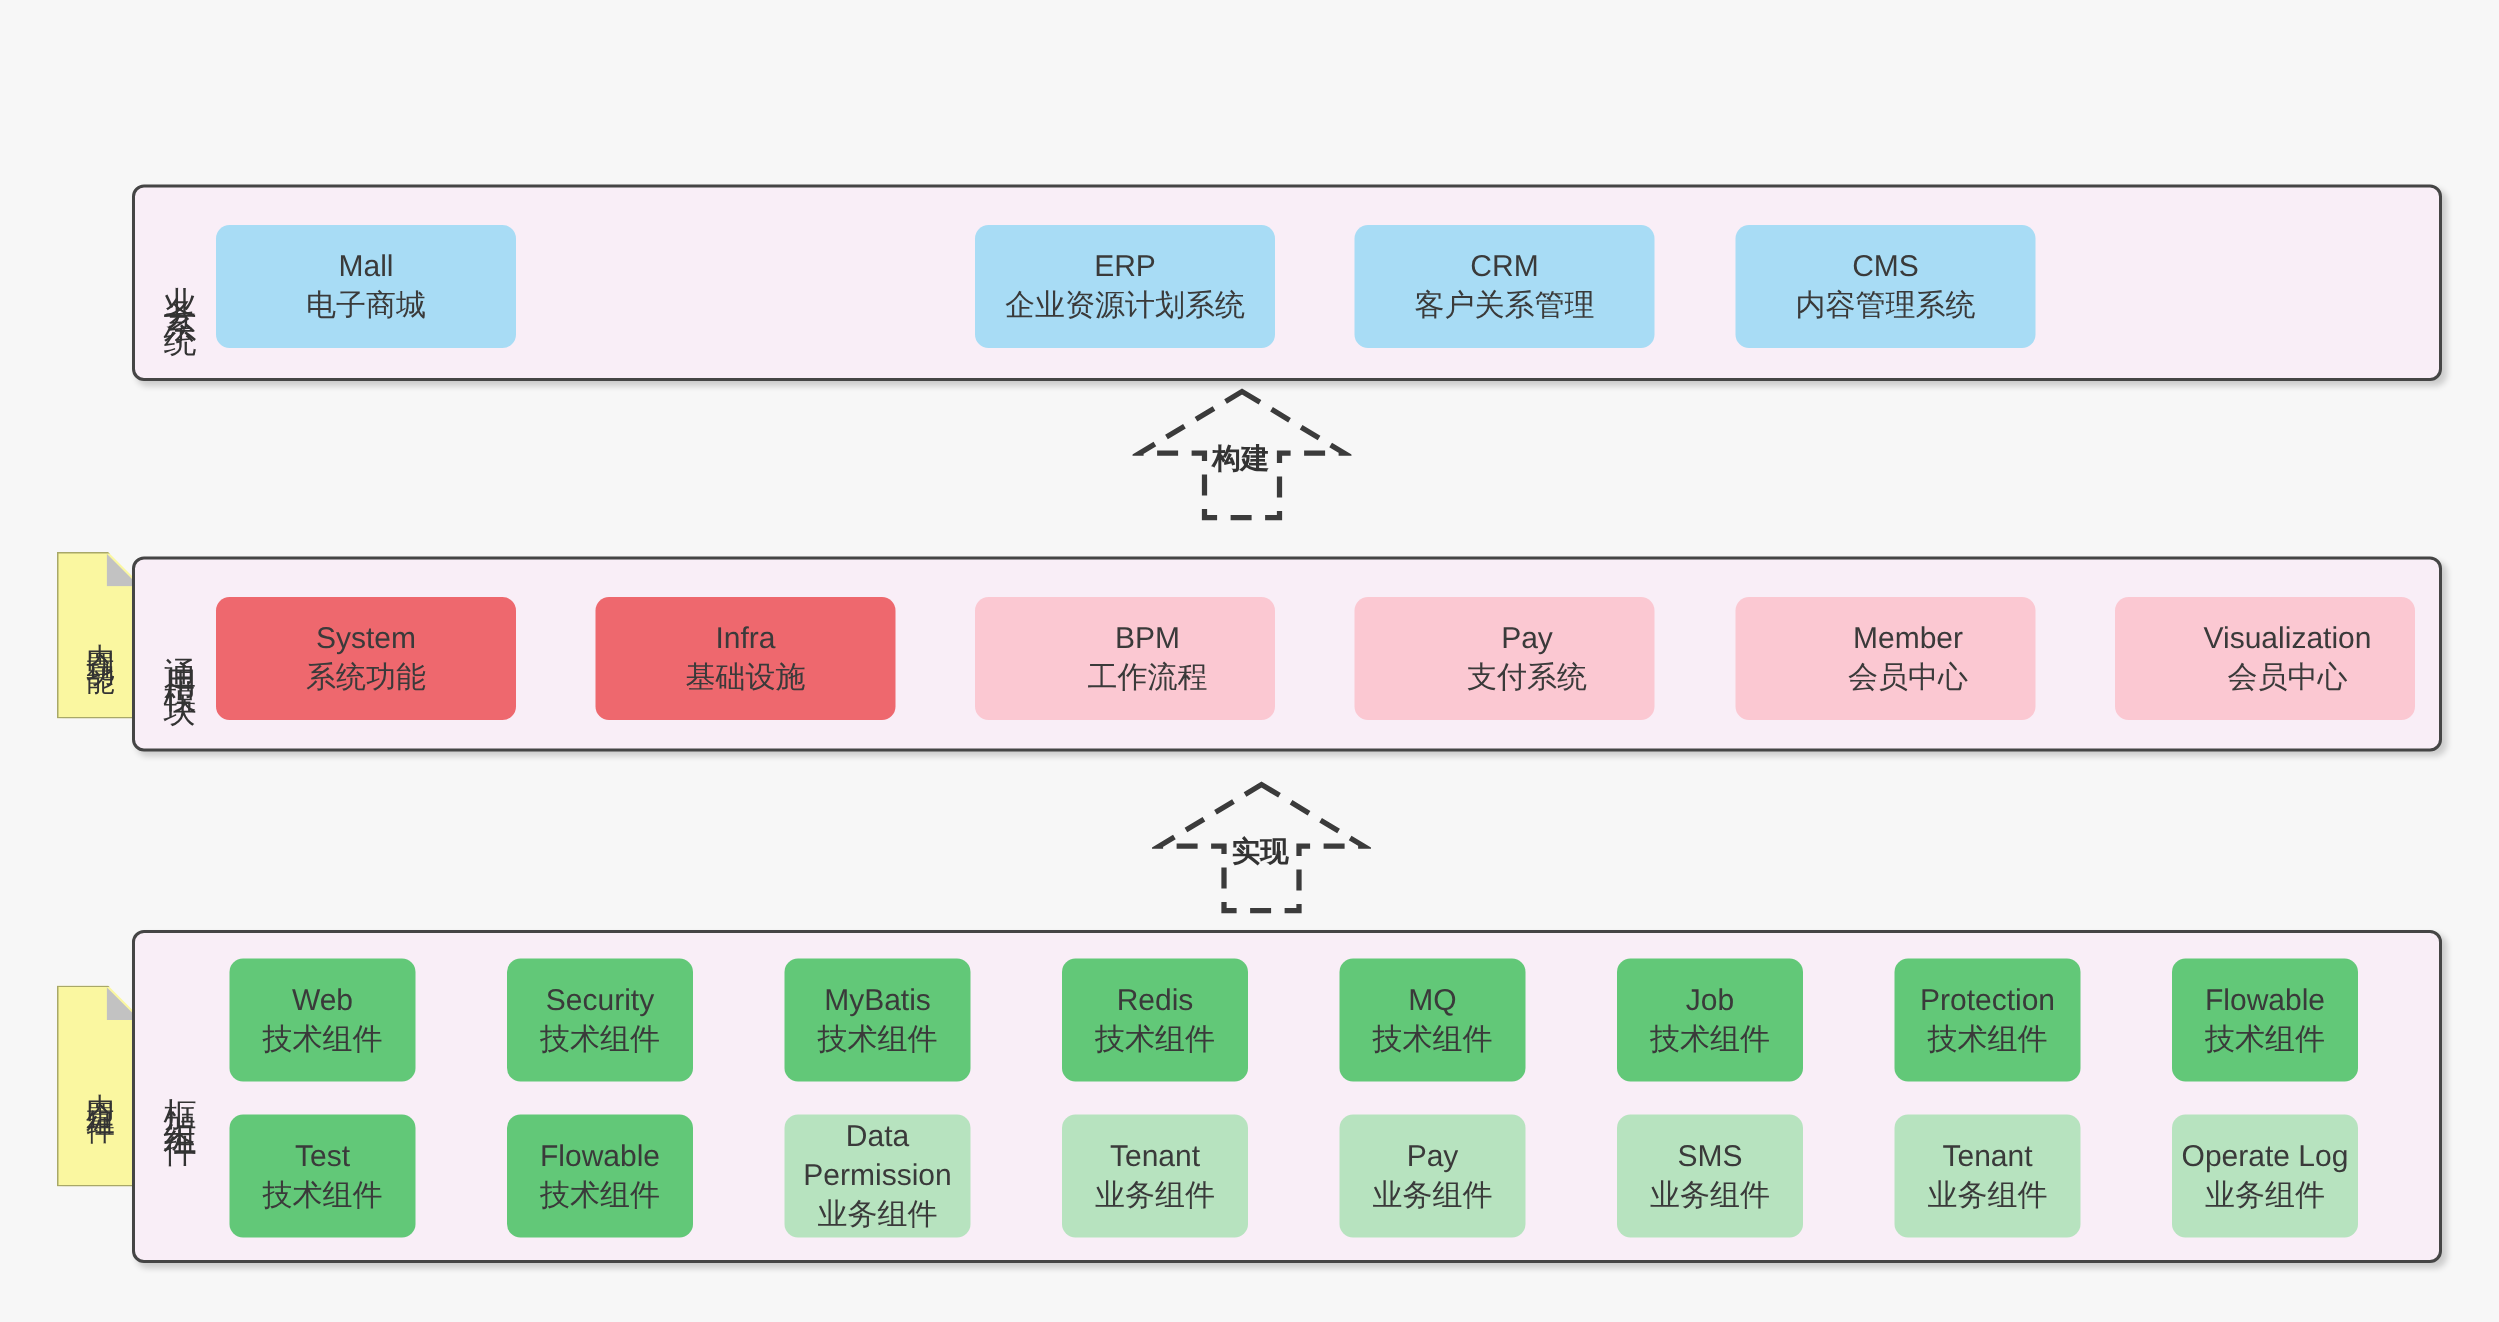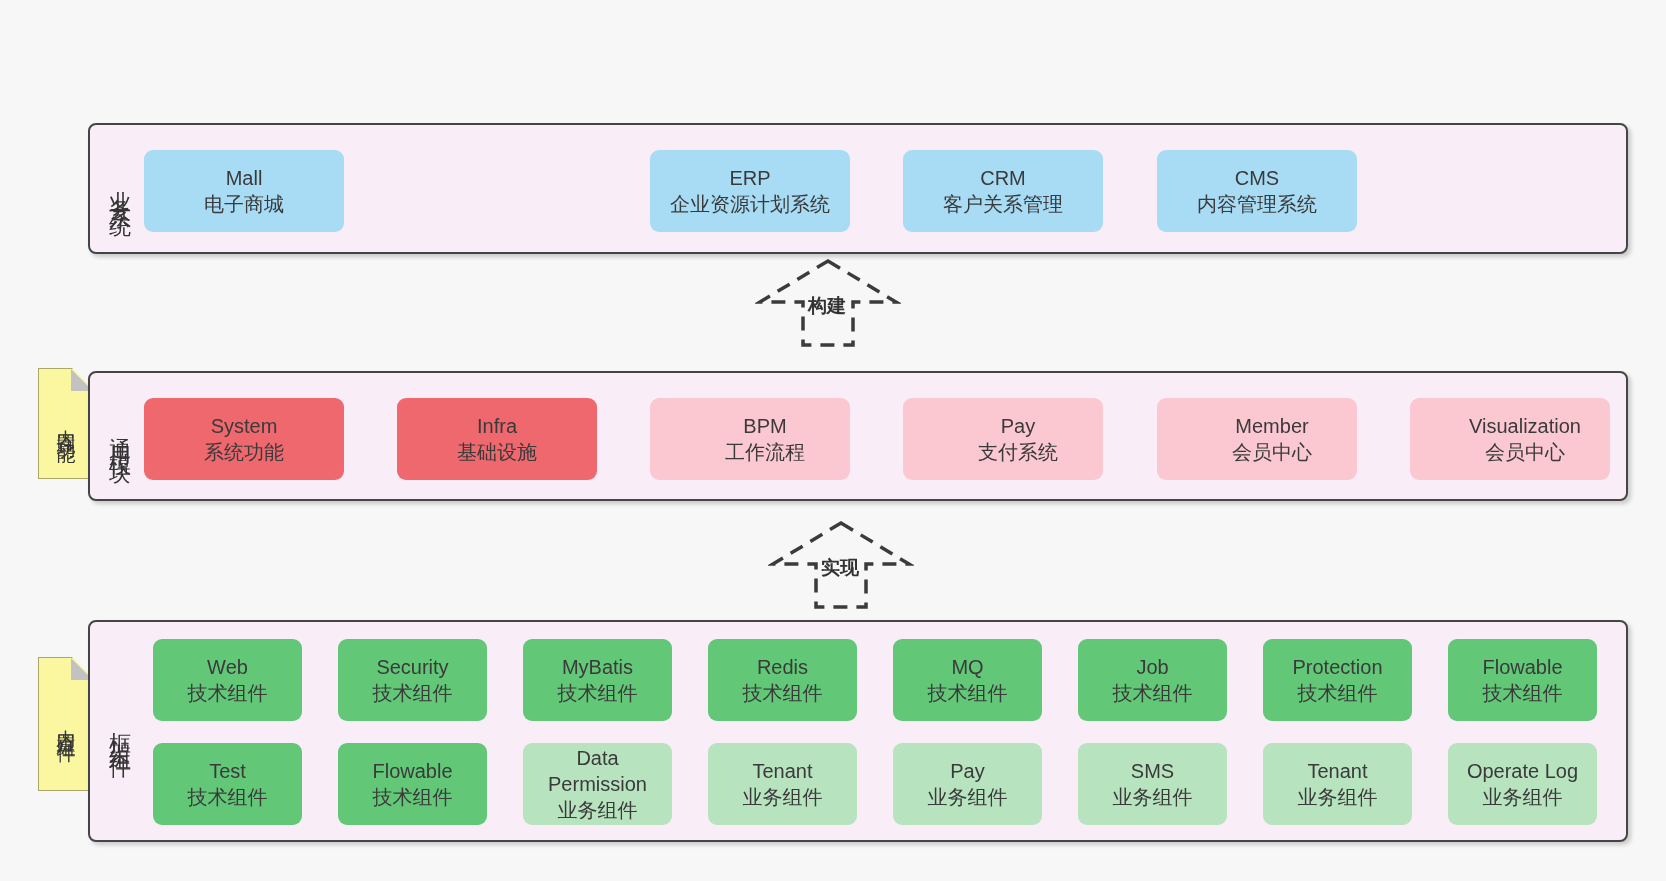--- a/index.html
+++ b/index.html
@@ -21,21 +21,21 @@
 
   .vlabel{position:absolute;left:10px;top:0;bottom:0;width:40px;
           display:flex;align-items:center;justify-content:center;
           writing-mode:vertical-rl;text-orientation:upright;
           font-size:22px;letter-spacing:8px;color:#333;}
 
   .box{position:absolute;border-radius:9px;display:flex;flex-direction:column;
        align-items:center;justify-content:center;text-align:center;
        color:var(--text);padding:2px;box-sizing:border-box;line-height:26px;font-size:20px;}
   .box6{width:200px;height:82px;top:25px;}
-  .box8{width:149px;height:82px;}
+  .box8{width:124px;height:82px;}
   .row1{top:17px;} .row2{top:121px;}
   .b-blue{background:var(--blue);} .b-red{background:var(--red);}
   .b-pink{background:var(--pink);padding-left:32px;} .b-green{background:var(--green);}
   .b-green-light{background:var(--green-light);}
 
   .tag{position:absolute;left:38px;width:54px;background:var(--yellow);
        border:1px solid #a8a868;box-shadow:2px 2px 3px rgba(0,0,0,0.2);z-index:1;
        display:flex;align-items:center;justify-content:center;
        clip-path:polygon(0 0,calc(100% - 22px) 0,100% 22px,100% 100%,0 100%);}
   #tag-modules{top:368px;height:109px;}

